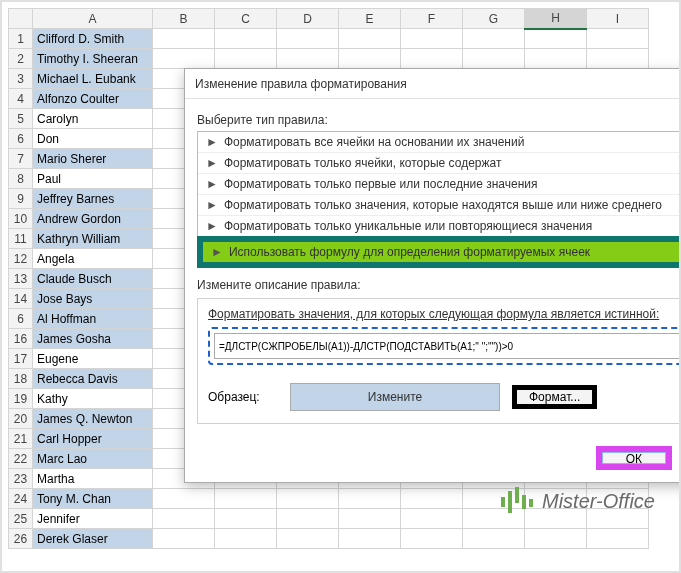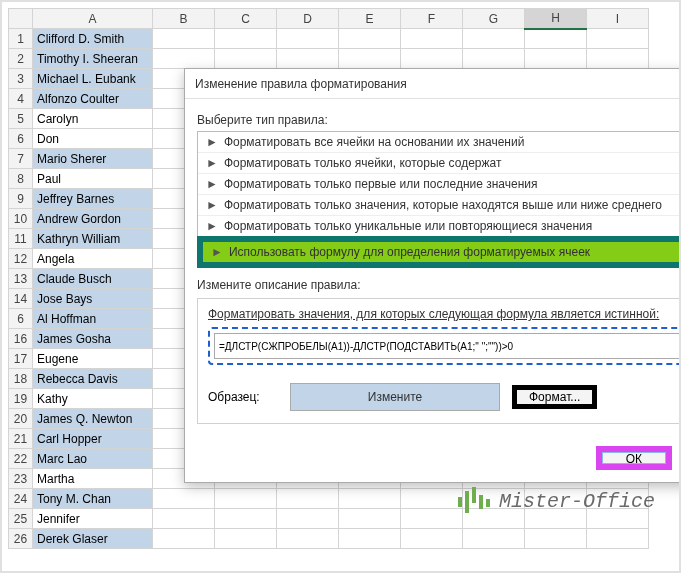--- a/index.html
+++ b/index.html
@@ -180,21 +180,21 @@
   .watermark {
     position: absolute;
     right: 24px;
     bottom: 56px;
     display: flex;
     align-items: center;
     gap: 8px;
     color: #6a6a6a;
     font-size: 20px;
     font-style: italic;
-    font-family: Liberation Mono, monospace;
+    font-family: Liberation Sans, sans-serif;
   }
   .watermark svg { display: block; }
 </style>
 </head>
 <body>
 
 <table class="sheet">
   <thead>
     <tr id="colhdr-row">
       <th class="rowhdr"></th>

